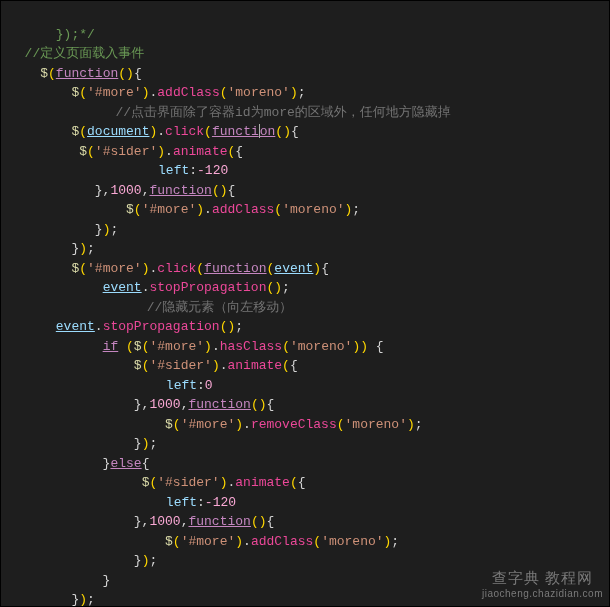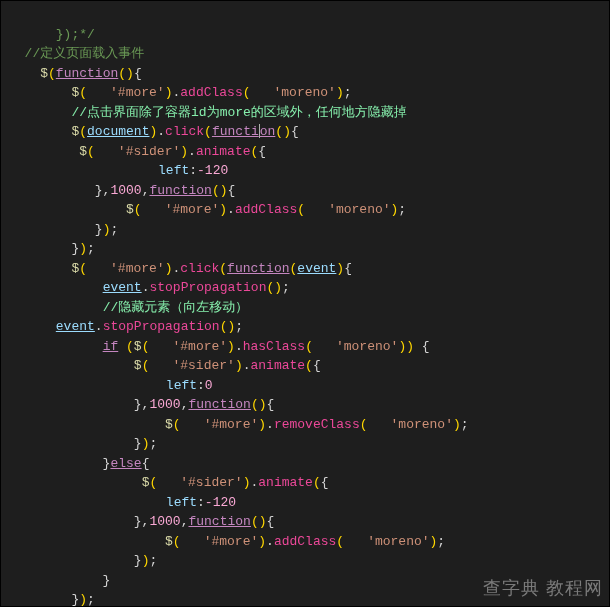--- a/index.html
+++ b/index.html
@@ -13,24 +13,24 @@
     height: 607px;
     overflow: hidden;
     position: relative;
     border: 1px solid #000;
   }
   .code {
     padding: 4px 8px;
     white-space: pre;
   }
   .c-comment { color: #6a9955; }
-  .c-comment-cn { color: #86efac; }
+  .c-comment-cn { color: #737373; margin-left: 44px; }
   .c-keyword { color: #c586c0; text-decoration: underline; }
   .c-call { color: #ec4899; }
-  .c-string { color: #ce9178; margin-left: 23px; }
+  .c-string { color: #ce9178; }
   .c-num { color: #f9a8d4; }
   .c-prop { color: #9cdcfe; margin-left: 32px; }
   .c-var { color: #9cdcfe; text-decoration: underline; }
   .c-paren { color: #ffd700; }
   .c-dollar { color: #dcdcaa; }
   .cursor {
     display: inline-block;
     width: 1px;
     height: 14px;
     background: #aeafad;
@@ -42,21 +42,21 @@
     position: absolute;
     right: 6px;
     bottom: 6px;
     color: #7a7a7a;
     font-family: sans-serif;
     font-size: 13px;
     text-align: right;
     line-height: 1.3;
     pointer-events: none;
   }
-  .watermark .line1 { font-size: 18px; letter-spacing: 1px; text-align: center; }
+  .watermark .line1 { font-size: 15px; letter-spacing: 1px; text-align: center; }
   .watermark .line2 { font-size: 10px; letter-spacing: 0.5px; }
 </style>
 </head>
 <body>
 
 <div class="code">
 <span>      <span class="c-comment">});*/</span></span>
 <span>  <span class="c-comment">//定义页面载入事件</span></span>
 <span>    <span class="c-dollar">$</span><span class="c-paren">(</span><span class="c-keyword">function</span><span class="c-paren">()</span>{</span>
 <span>        <span class="c-dollar">$</span><span class="c-paren">(</span><span class="c-string">'#more'</span><span class="c-paren">)</span>.<span class="c-call">addClass</span><span class="c-paren">(</span><span class="c-string">'moreno'</span><span class="c-paren">)</span>;</span>
@@ -85,13 +85,14 @@
 <span>                    <span class="c-dollar">$</span><span class="c-paren">(</span><span class="c-string">'#more'</span><span class="c-paren">)</span>.<span class="c-call">addClass</span><span class="c-paren">(</span><span class="c-string">'moreno'</span><span class="c-paren">)</span>;</span>
 <span>                }<span class="c-paren">)</span>;</span>
 <span>            }</span>
 <span>        }<span class="c-paren">)</span>;</span>
 
 
 </div>
 
 <div class="watermark">
   <div class="line1">查字典 教程网</div>
+  <div class="line2">jiaocheng.chazidian.com</div>
 </div>
 
 </body></html>

